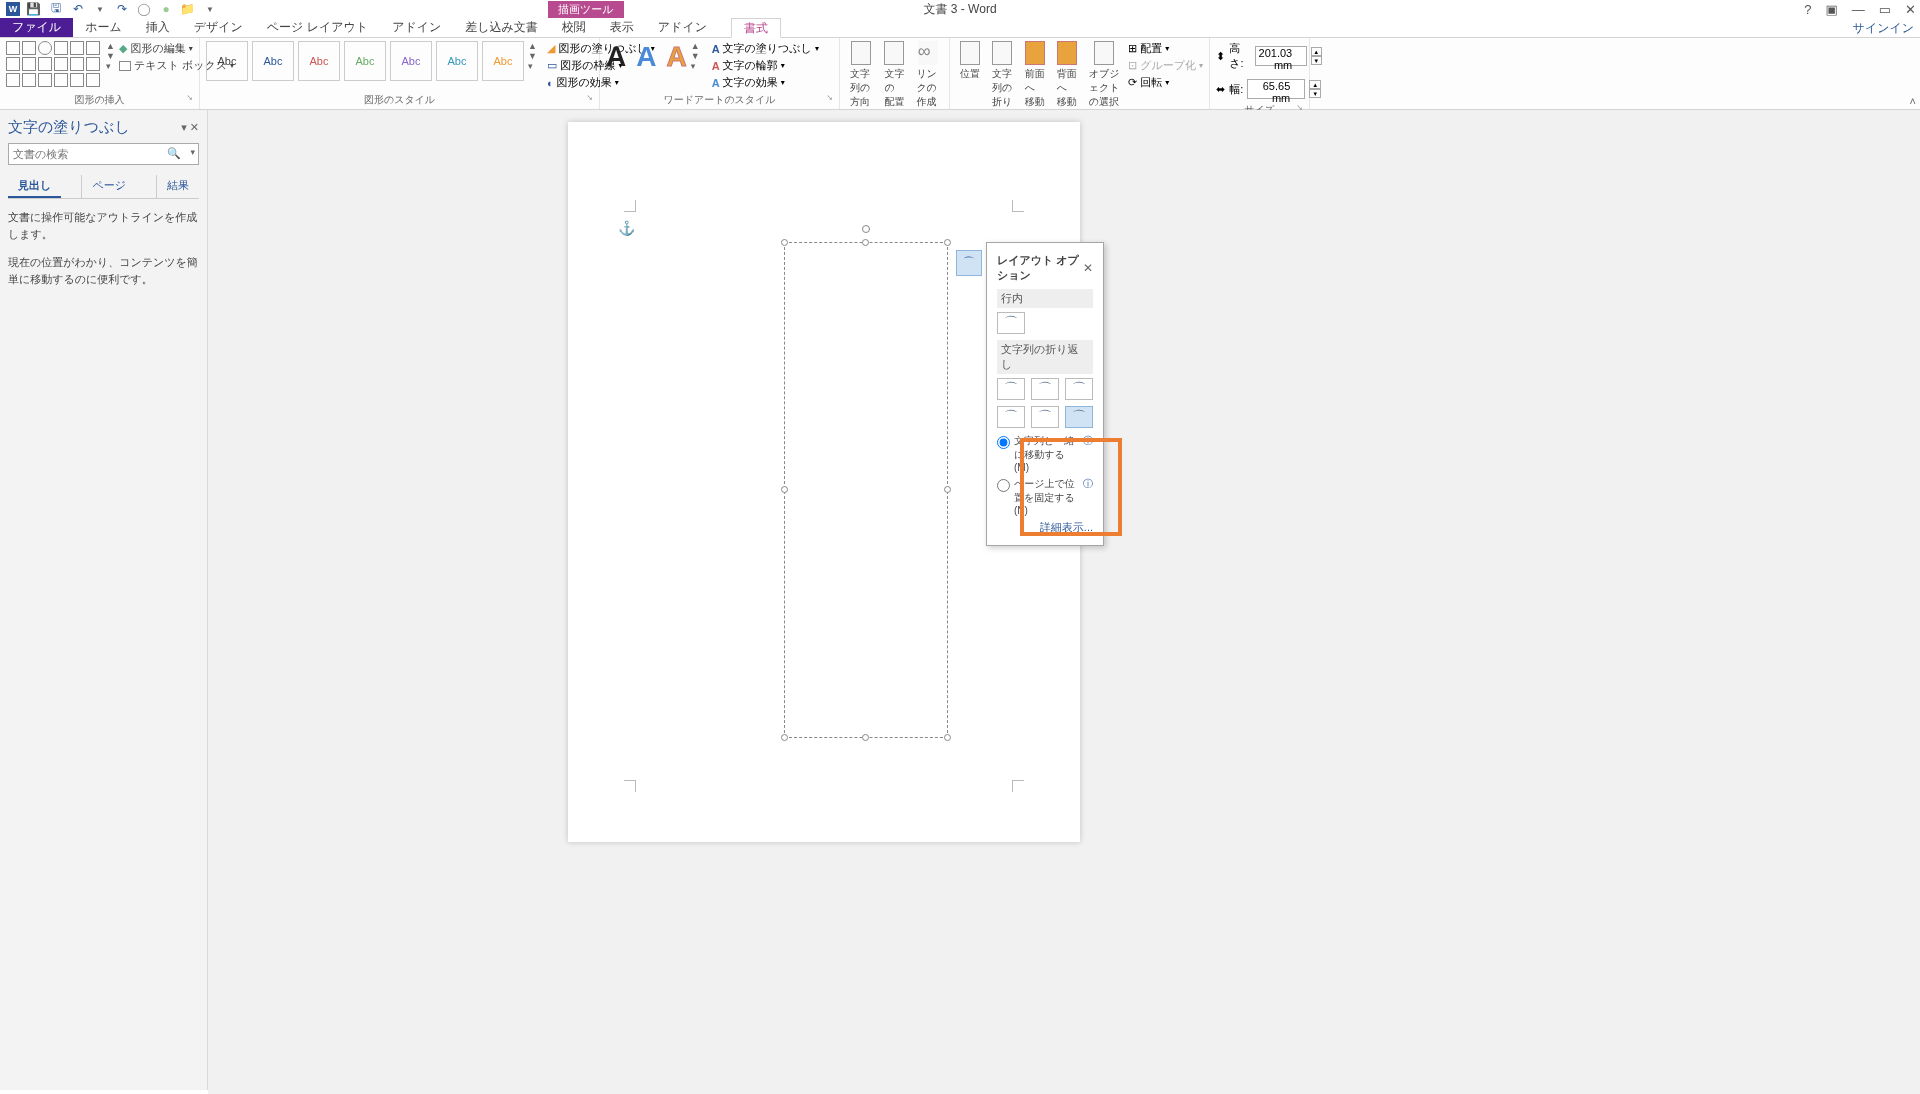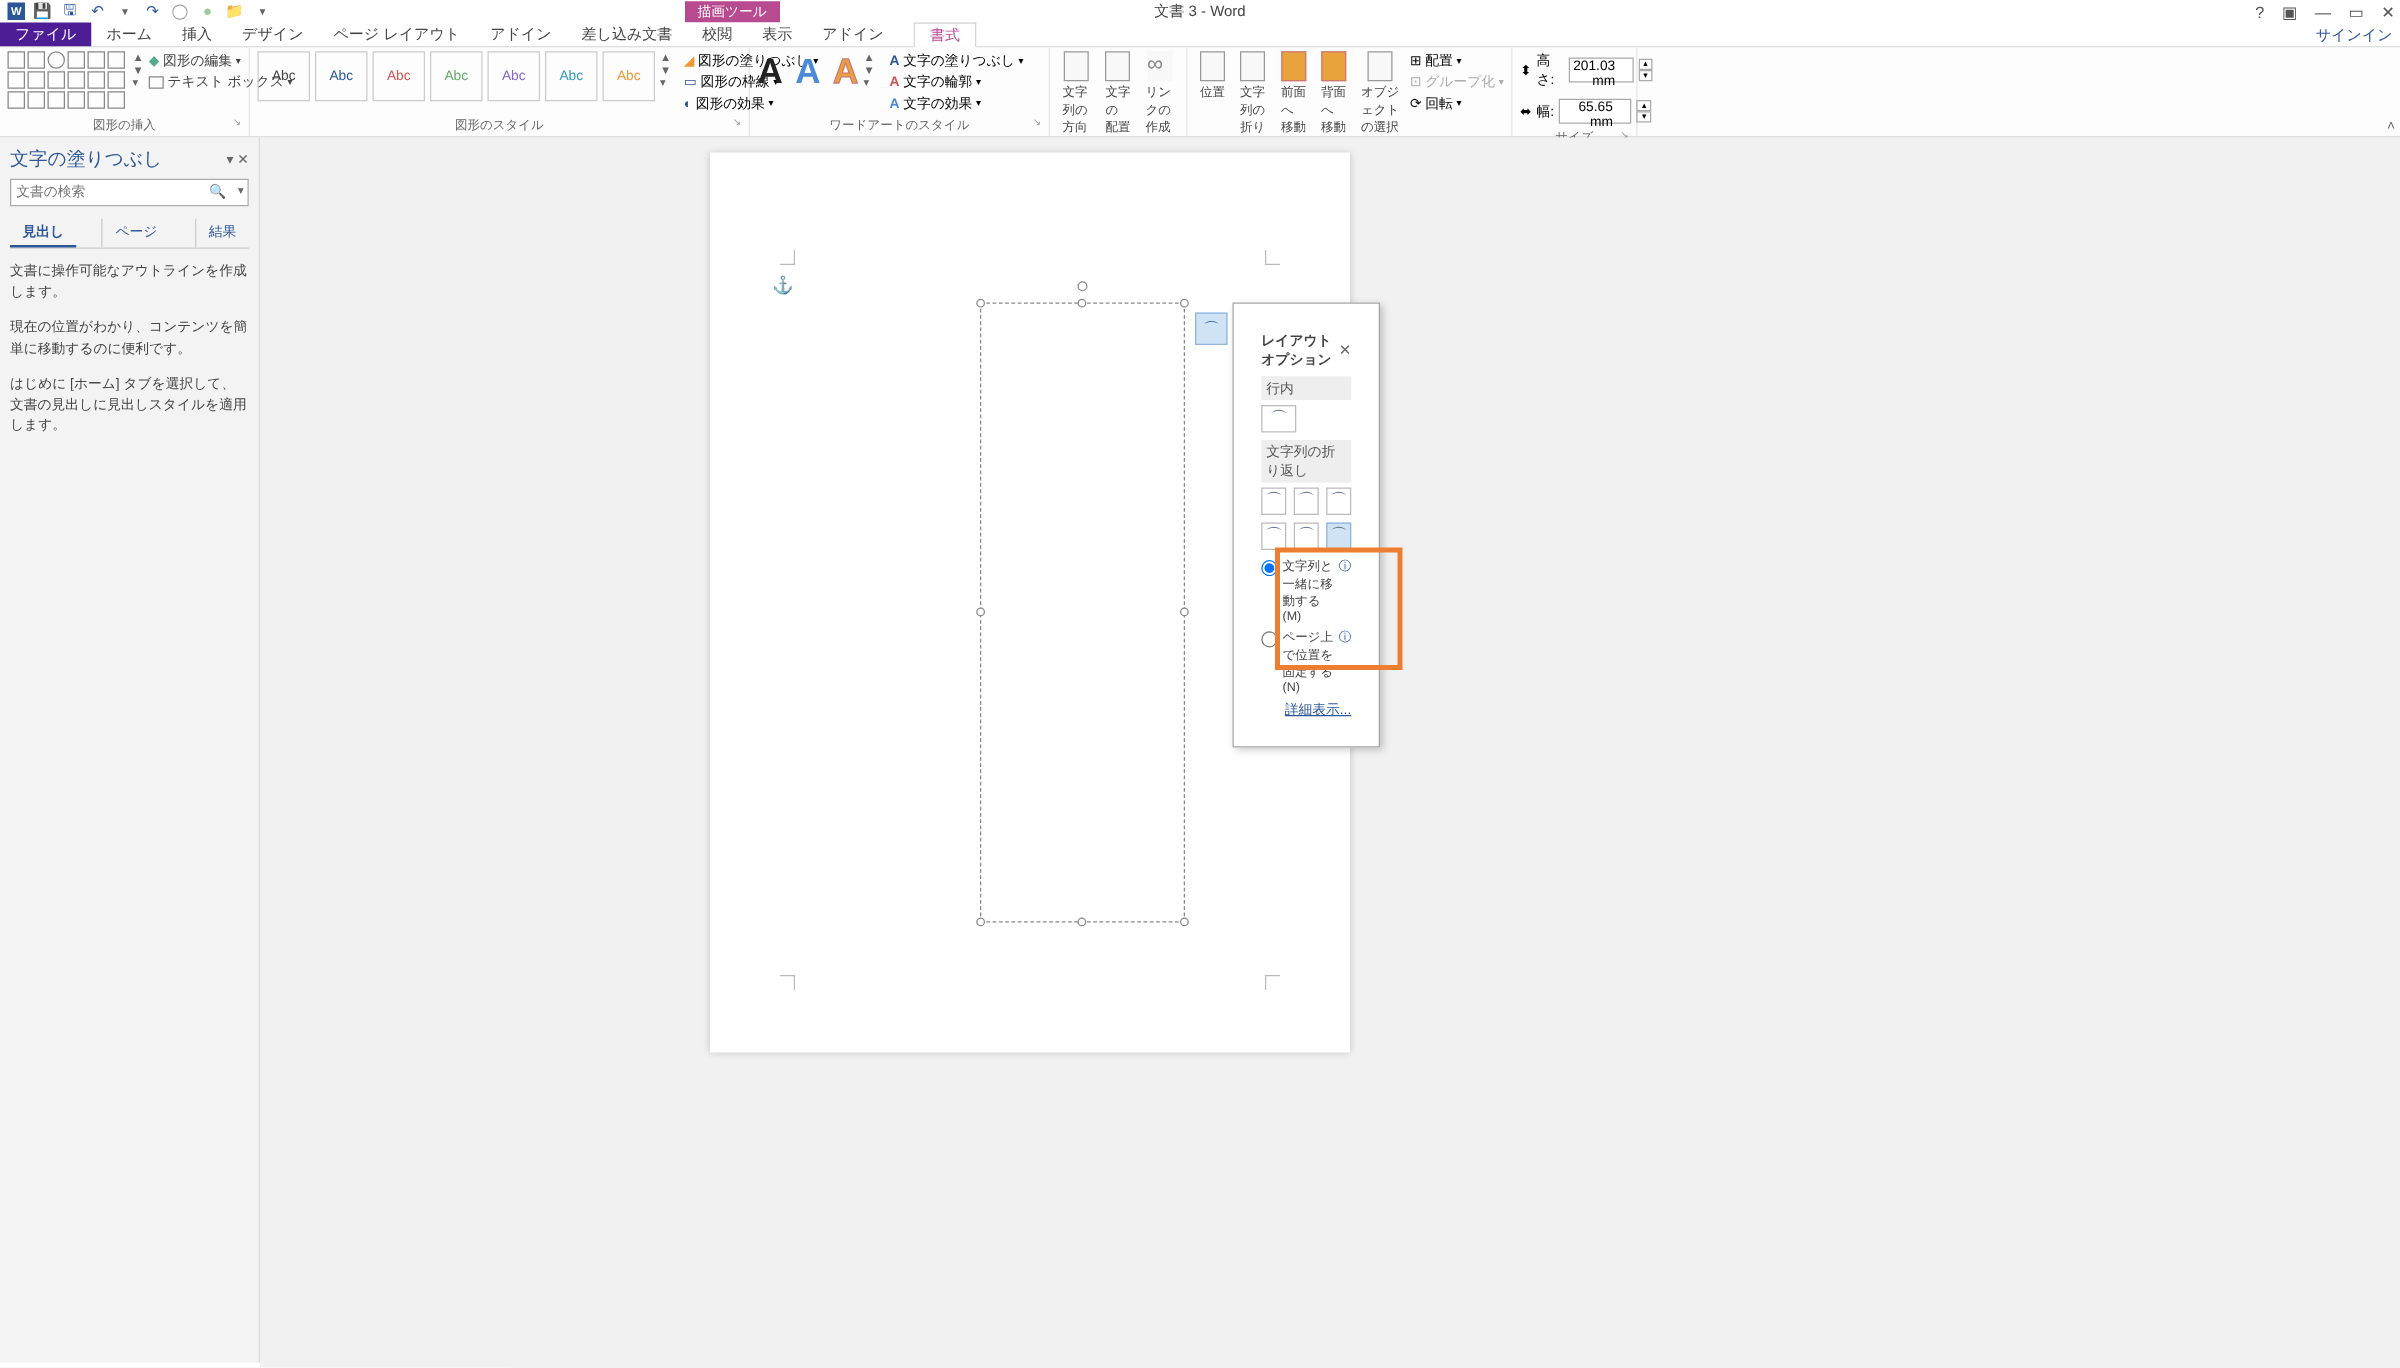--- a/index.html
+++ b/index.html
@@ -88,21 +88,21 @@
 .handle.tr { right: -4px; top: -4px; }
 .handle.ml { left: -4px; top: 50%; margin-top: -4px; }
 .handle.mr { right: -4px; top: 50%; margin-top: -4px; }
 .handle.bl { left: -4px; bottom: -4px; }
 .handle.bm { left: 50%; bottom: -4px; margin-left: -4px; }
 .handle.br { right: -4px; bottom: -4px; }
 .rotate-handle { position: absolute; left: 50%; top: -18px; margin-left: -4px; width: 8px; height: 8px; border: 1px solid #888; border-radius: 50%; background: #fff; }
 
 
 .layout-btn { position: absolute; left: 748px; top: 140px; width: 26px; height: 26px; background: #cfe3f5; border: 1px solid #8fb5db; display: flex; align-items: center; justify-content: center; font-size: 13px; color: #2b579a; }
-.layout-popup { position: absolute; left: 778px; top: 132px; width: 118px; background: #fff; border: 1px solid #a5a5a5; box-shadow: 2px 2px 6px rgba(0,0,0,0.2); padding: 22px; font-size: 11px; }
+.layout-popup { position: absolute; left: 778px; top: 132px; width: 118px; background: #fff; border: 1px solid #a5a5a5; box-shadow: 2px 2px 6px rgba(0,0,0,0.2); padding: 10px; font-size: 11px; }
 .layout-popup-header { display: flex; justify-content: space-between; align-items: center; margin-bottom: 6px; }
 .layout-popup-title { font-weight: bold; color: #444; }
 .layout-popup-close { font-size: 12px; color: #666; cursor: default; }
 .layout-section-label { background: #eee; padding: 2px 4px; margin-bottom: 4px; color: #555; }
 .layout-icons-row { display: flex; gap: 6px; margin-bottom: 6px; }
 .layout-icon { width: 28px; height: 22px; border: 1px solid #bbb; display: flex; align-items: center; justify-content: center; font-size: 14px; color: #568; background: #fff; }
 .layout-icon.selected { background: #cfe3f5; border-color: #8fb5db; }
 .layout-radio-row { display: flex; align-items: flex-start; gap: 4px; margin-bottom: 4px; font-size: 10px; color: #444; }
 .layout-radio-row input { margin-top: 2px; }
 .layout-link { color: #2b579a; text-decoration: underline; text-align: right; display: block; margin-top: 4px; }
@@ -363,21 +363,20 @@
     <span class="nav-search-icon">🔍</span>
     <span class="nav-search-drop">▾</span>
   </div>
   <div class="nav-tabs">
     <div class="nav-tab selected">見出し</div>
     <div class="nav-tab">ページ</div>
     <div class="nav-tab">結果</div>
   </div>
   <div class="nav-text">文書に操作可能なアウトラインを作成します。</div>
   <div class="nav-text">現在の位置がわかり、コンテンツを簡単に移動するのに便利です。</div>
-  <div class="nav-text">はじめに [ホーム] タブを選択して、文書の見出しに見出しスタイルを適用します。</div>
 </div>
 
 <div class="doc-area">
   <div class="page">
     <div class="page-margin-tl"></div>
     <div class="page-margin-tr"></div>
     <div class="page-margin-bl"></div>
     <div class="page-margin-br"></div>
     <span class="anchor">⚓</span>
   </div>

